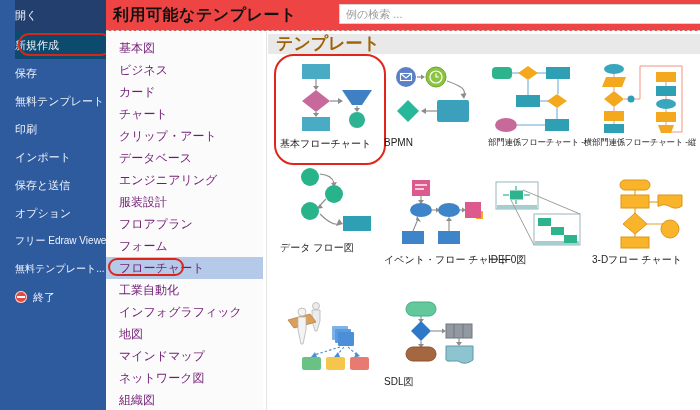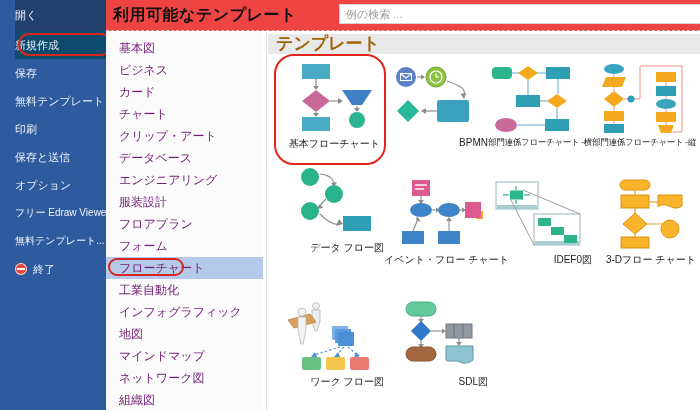--- a/index.html
+++ b/index.html
@@ -57,24 +57,24 @@
     position:absolute; left:2px; top:1px; width:76px; height:18px;
     border:2px solid #d9251d; border-radius:9px; pointer-events:none;
   }
   .vsep { position:absolute; left:266px; top:32px; width:1px; height:378px; background:#e4e4e4; }
 
   
   .panel-head {
     position:absolute; left:268px; top:34px; width:432px; height:20px; line-height:20px;
     background:#e9e9e9; font-weight:bold; font-size:17px; padding-left:8px; color:#a16207;
   }
-  .card { position:absolute; width:104px; text-align:right; cursor:pointer; }
+  .card { position:absolute; width:104px; text-align:left; cursor:pointer; }
   .thumb { width:100px; height:72px; margin:0 auto; display:block; }
   .cap { font-size:10px; color:#222; margin-top:3px; white-space:nowrap; }
-  .cap.sm { font-size:8.5px; letter-spacing:-0.3px;font-family:Liberation Serif, serif; }
+  .cap.sm { font-size:8.5px; letter-spacing:-0.3px; }
   .card.ring {
     border:2px solid #e1251b; border-radius:20px;
     margin:-8px 0 0 -6px; padding:6px 4px 12px; width:112px;
   }
   #c0 { left:280px; top:62px; }
   #c1 { left:384px; top:62px; }
   #c2 { left:488px; top:62px; }
   #c3 { left:592px; top:62px; }
   #c4 { left:280px; top:166px; }
   #c5 { left:384px; top:178px; }
@@ -97,20 +97,23 @@
       <span class="red-ring-side"></span>
     </div>
     <div class="side-item">
       <span>保存</span>
     </div>
     <div class="side-item">
       <span>無料テンプレート</span>
     </div>
     <div class="side-item">
       <span>印刷</span>
+    </div>
+    <div class="side-item">
+      <span>インポート</span>
     </div>
     <div class="side-item">
       <span>保存と送信</span>
     </div>
     <div class="side-item">
       <span>オプション</span>
     </div>
     <div class="side-item small">
       <span>フリー Edraw Viewer</span>
     </div>
@@ -362,21 +365,20 @@
       </g>
       <g fill="#4a8fd8">
         <polygon points="33,52 35,57 29,57"></polygon>
           <polygon points="56,52 58,57 52,57"></polygon>
           <polygon points="74,52 78,56 72,58"></polygon>
       </g>
       <rect x="20" y="57" width="19" height="13" rx="2" fill="#69c183"></rect>
       <rect x="44" y="57" width="19" height="13" rx="2" fill="#f5c64b"></rect>
       <rect x="68" y="57" width="19" height="13" rx="2" fill="#e87a72"></rect>
     </svg>
-    <div class="cap">ワーク フロー図</div>
   </div>
 
   <div class="card" id="c9">
     <svg class="thumb" viewBox="0 0 100 72">
       <g stroke="#8c8c8c" stroke-width="1.1">
         <line x1="35" y1="16" x2="35" y2="20"></line>
           <line x1="35" y1="41" x2="35" y2="45"></line>
         <line x1="45" y1="31" x2="57" y2="31"></line>
           <line x1="73" y1="38" x2="73" y2="43"></line>
       </g>

